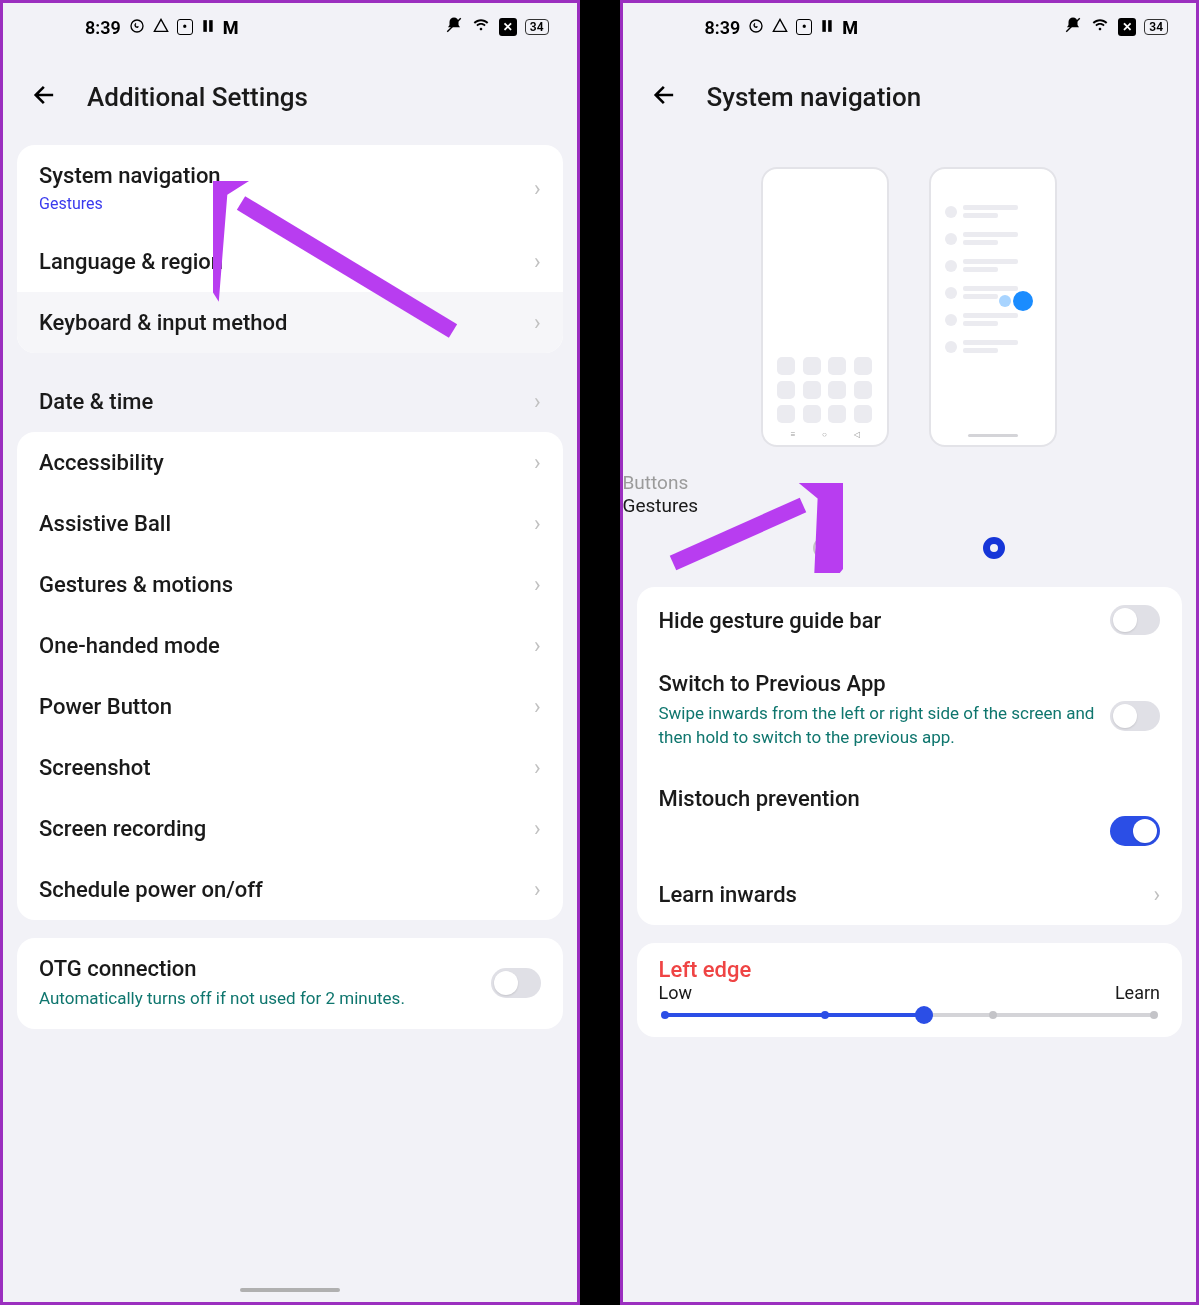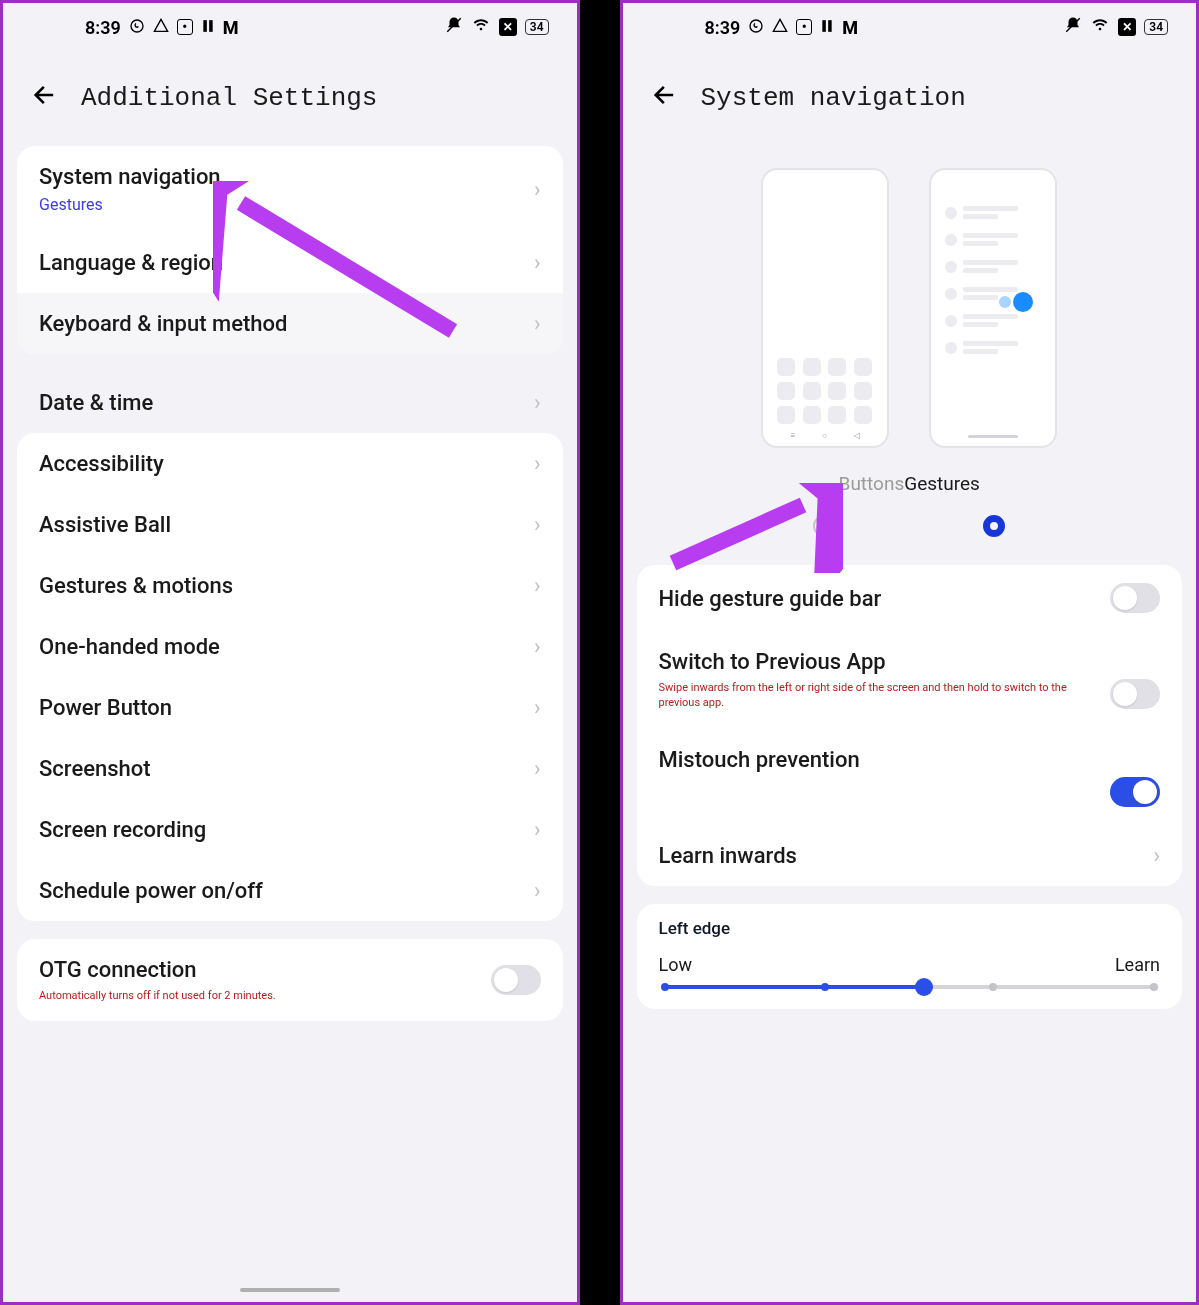--- a/index.html
+++ b/index.html
@@ -39,23 +39,22 @@
 .status-icons svg, .status-icons span { display: inline-block; }
 .batt-box {
   border: 1.5px solid #333;
   border-radius: 4px;
   padding: 0 4px;
   font-size: 12px;
 }
 .header {
   display: flex;
   align-items: center;
-  gap: 22px;
+  gap: 28px;
   padding: 30px 28px 14px 28px;
-  font-family: Liberation Mono, monospace;
 }
 .back-arrow {
   width: 28px; height: 28px;
 }
 .header-title {
   font-size: 26px;
   font-weight: 500;
   color: #1a1a1a;
 }
 .content { padding: 18px 14px 0 14px; }
@@ -68,21 +67,21 @@
 .row {
   display: flex;
   align-items: center;
   justify-content: space-between;
   padding: 18px 22px;
   position: relative;
 }
 .row-text { flex: 1; }
 .row-title { font-size: 22px; color: #1a1a1a; font-weight: 500; }
 .row-sub { font-size: 16px; color: #3a3aee; margin-top: 6px; }
-.row-desc { font-size: 11px; color: #b91c1c; margin-top: 6px; line-height: 1.4; }
+.row-desc { font-size: 17px; color: #0f766e; margin-top: 6px; line-height: 1.4; }
 .chevron {
   color: #c0c0c0;
   font-size: 22px;
 }
 .highlight-row { background: #f6f6f9; }
 .toggle {
   width: 50px; height: 30px; border-radius: 15px;
   background: #e0e0e6; position: relative;
   flex-shrink: 0;
 }
@@ -118,29 +117,29 @@
   display: flex; justify-content: space-around;
 }
 .mini-nav span { font-size: 8px; color: #999; }
 .mini-lines { position: absolute; top: 36px; left: 14px; right: 14px; display: flex; flex-direction: column; gap: 14px; }
 .mini-line { display: flex; gap: 6px; align-items: center; }
 .mini-dot { width: 12px; height: 12px; border-radius: 6px; background: #ebebf0; flex-shrink:0; }
 .mini-bars { display:flex; flex-direction:column; gap:3px; flex:1; }
 .mini-bar { height: 5px; background: #ebebf0; border-radius: 2px; }
 .mini-blue { position:absolute; width:20px; height:20px; background:#1a8cff; border-radius:50%; top:122px; right:22px; box-shadow: -18px 0 0 -4px #a8d4ff; }
 .mini-gesture-bar { position:absolute; bottom:8px; left:30%; right:30%; height:3px; background:#d4d4d8; border-radius:2px; }
-.option-labels { display:flex; justify-content:center; padding-top:16px; font-size:19px; }
+.option-labels { display:flex; justify-content:space-between; padding-top:16px; font-size:19px;flex-direction:column; }
 .opt-gray { color:#9b9b9b; }
 .opt-dark { color:#1a1a1a; }
 .radio-row { display:flex; justify-content:center; gap:148px; padding:20px 0 28px 0; }
 .radio { width:22px; height:22px; border-radius:11px; border:2px solid #c4c4c4; }
 .radio.sel { border:7px solid #1636d8; }
 .section-label { font-size:18px; color:#7c7c7c; padding: 18px 22px 10px 22px; }
 .slider-row { padding: 14px 22px 20px 22px; }
-.slider-title { font-size:17px; color:#0f172a; font-weight:500; margin-bottom:16px; }
+.slider-title { font-size:22px; color:#ef4444; font-weight:500; }
 .slider-labels { display:flex; justify-content:space-between; font-size:18px; color:#1a1a1a; margin-bottom:10px; }
 .slider-track { position:relative; height:4px; background:#d4d4d8; border-radius:2px; margin:0 4px; }
 .slider-fill { position:absolute; left:0; width:53%; height:4px; background:#2b4ee6; border-radius:2px; }
 .slider-tick { position:absolute; width:8px; height:8px; border-radius:4px; top:-2px; }
 .tick-on { background:#2b4ee6; }
 .tick-off { background:#c4c4c8; }
 .slider-thumb { position:absolute; width:18px; height:18px; border-radius:9px; background:#2b4ee6; top:-7px; }
 .home-indicator { position:absolute; bottom:10px; left:50%; transform:translateX(-50%); width:100px; height:4px; background:#b0b0b0; border-radius:2px; }
 .arrow-annotation {
   position: absolute;

